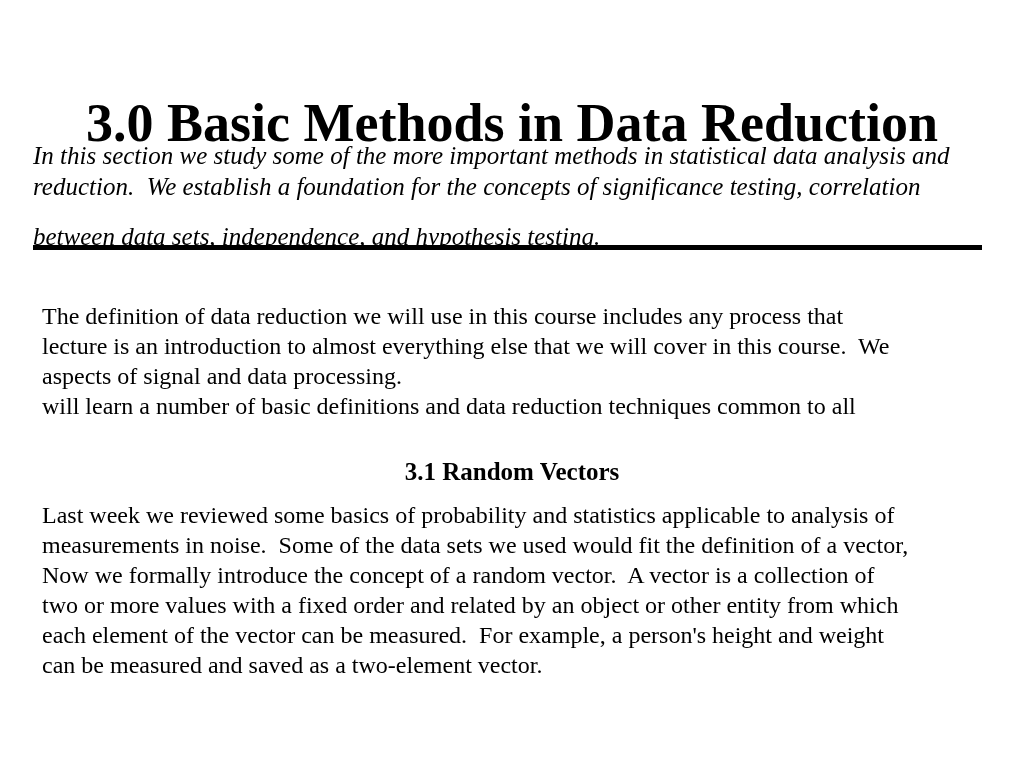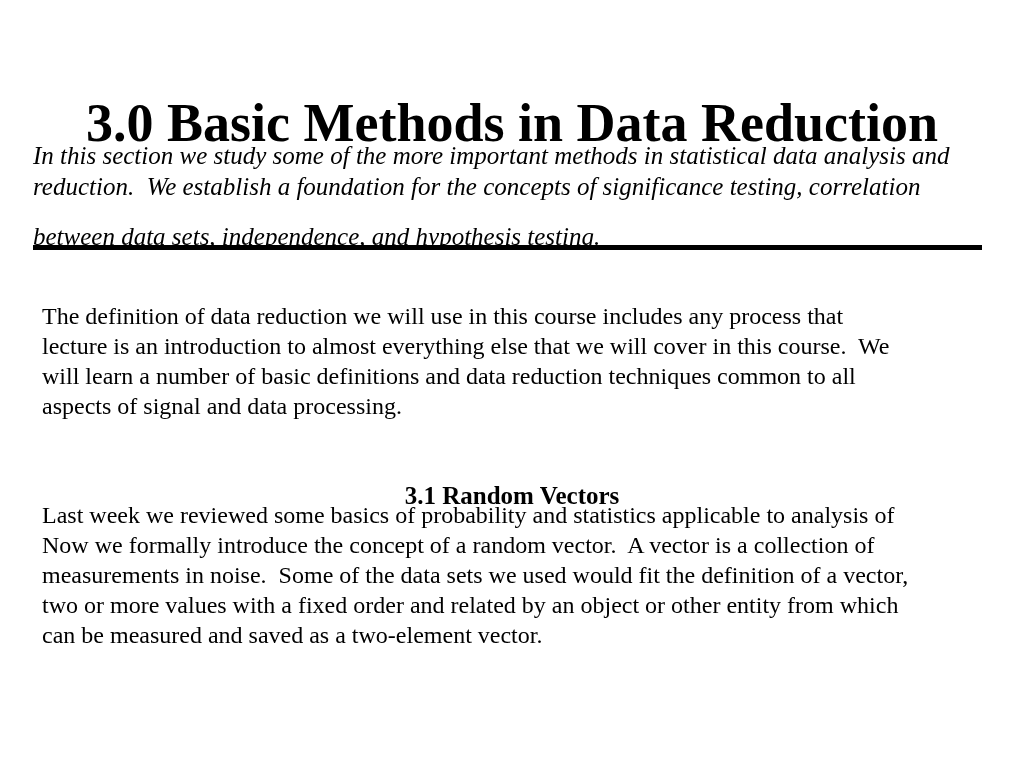--- a/index.html
+++ b/index.html
@@ -55,21 +55,21 @@
     line-height: 30px;
     margin-top: 12px;
   }
   .body-para .line {
     white-space: pre;
   }
   .para1 { top: 289px; }
   .para2 { top: 488px; }
   .section-heading {
     position: absolute;
-    top: 460px;
+    top: 436px;
     left: 0;
     width: 100%;
     text-align: center;
     font-weight: bold;
     font-size: 25px;
     line-height: 30px;
     white-space: pre;
   }
 </style>
 </head>
@@ -83,27 +83,28 @@
     <div class="line">In this section we study some of the more important methods in statistical data analysis and</div>
     <div class="line">reduction.  We establish a foundation for the concepts of significance testing, correlation</div>
     <div class="line gap">between data sets, independence, and hypothesis testing.</div>
   </div>
 
   <div class="divider-rule"></div>
 
   <div class="body-para para1">
     <div class="line">The definition of data reduction we will use in this course includes any process that</div>
     <div class="line">lecture is an introduction to almost everything else that we will cover in this course.  We</div>
+    <div class="line">aspects of signal and data processing.</div>
     <div class="line">will learn a number of basic definitions and data reduction techniques common to all</div>
-    <div class="line">aspects of signal and data processing.</div>
   </div>
 
   <h2 class="section-heading">3.1 Random Vectors</h2>
 
   <div class="body-para para2">
     <div class="line">Last week we reviewed some basics of probability and statistics applicable to analysis of</div>
+    <div class="line">measurements in noise.  Some of the data sets we used would fit the definition of a vector,</div>
     <div class="line">Now we formally introduce the concept of a random vector.  A vector is a collection of</div>
-    <div class="line">measurements in noise.  Some of the data sets we used would fit the definition of a vector,</div>
     <div class="line">two or more values with a fixed order and related by an object or other entity from which</div>
+    <div class="line">each element of the vector can be measured.  For example, a person's height and weight</div>
     <div class="line">can be measured and saved as a two-element vector.</div>
   </div>
 
 </div>
 
 </body></html>

